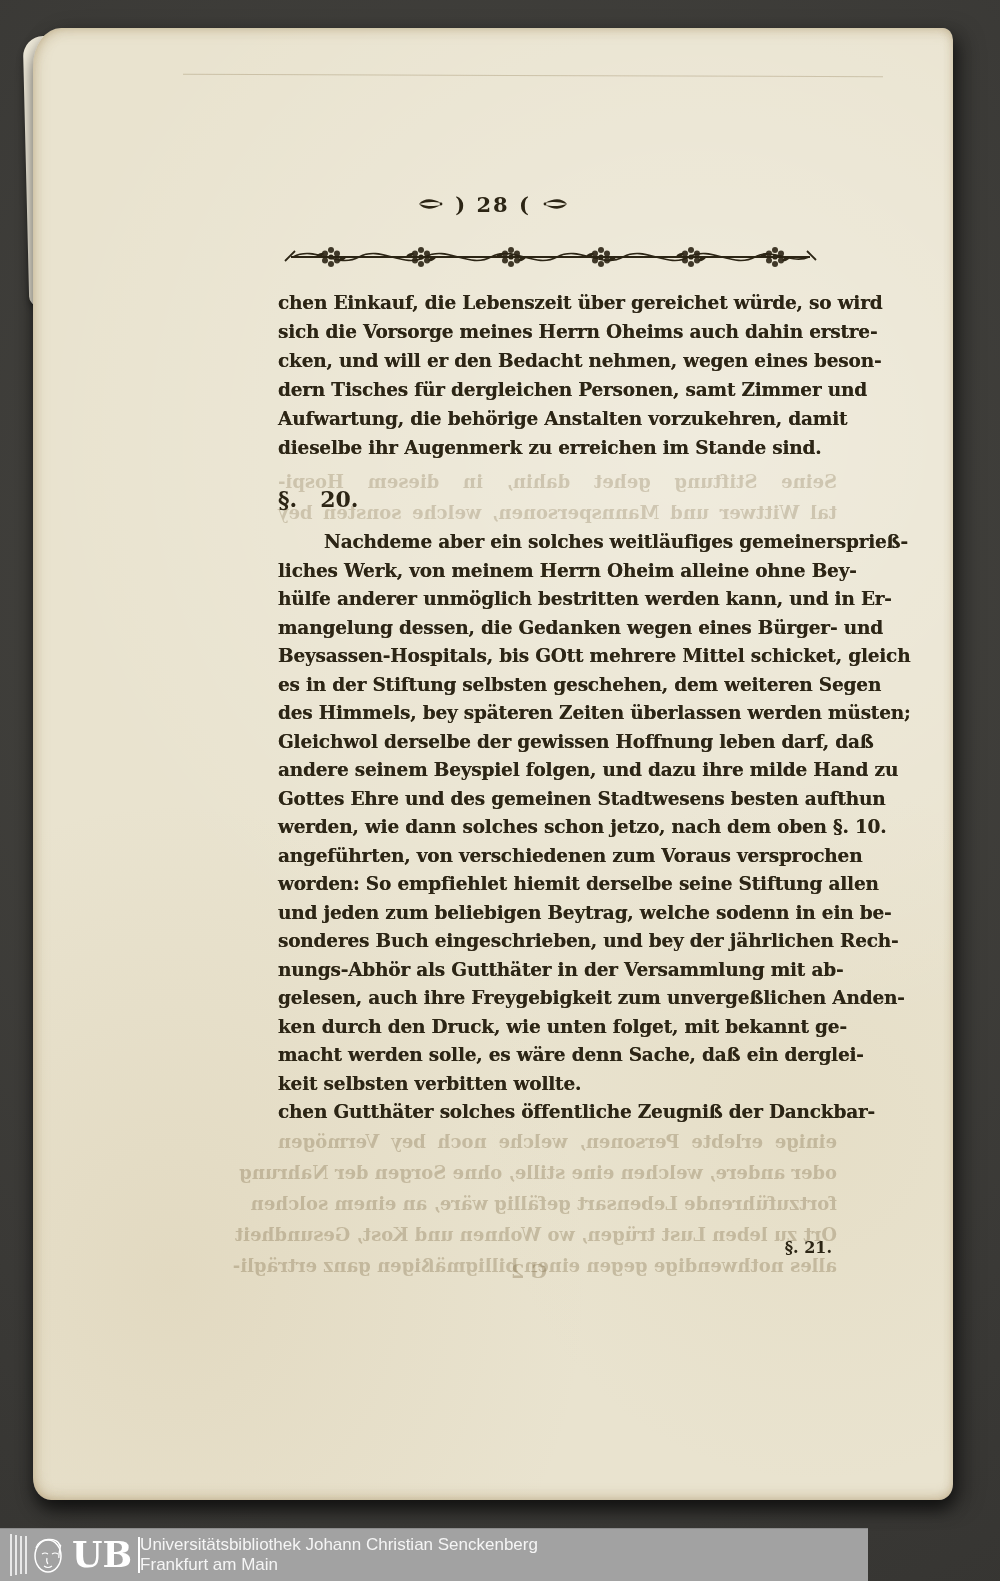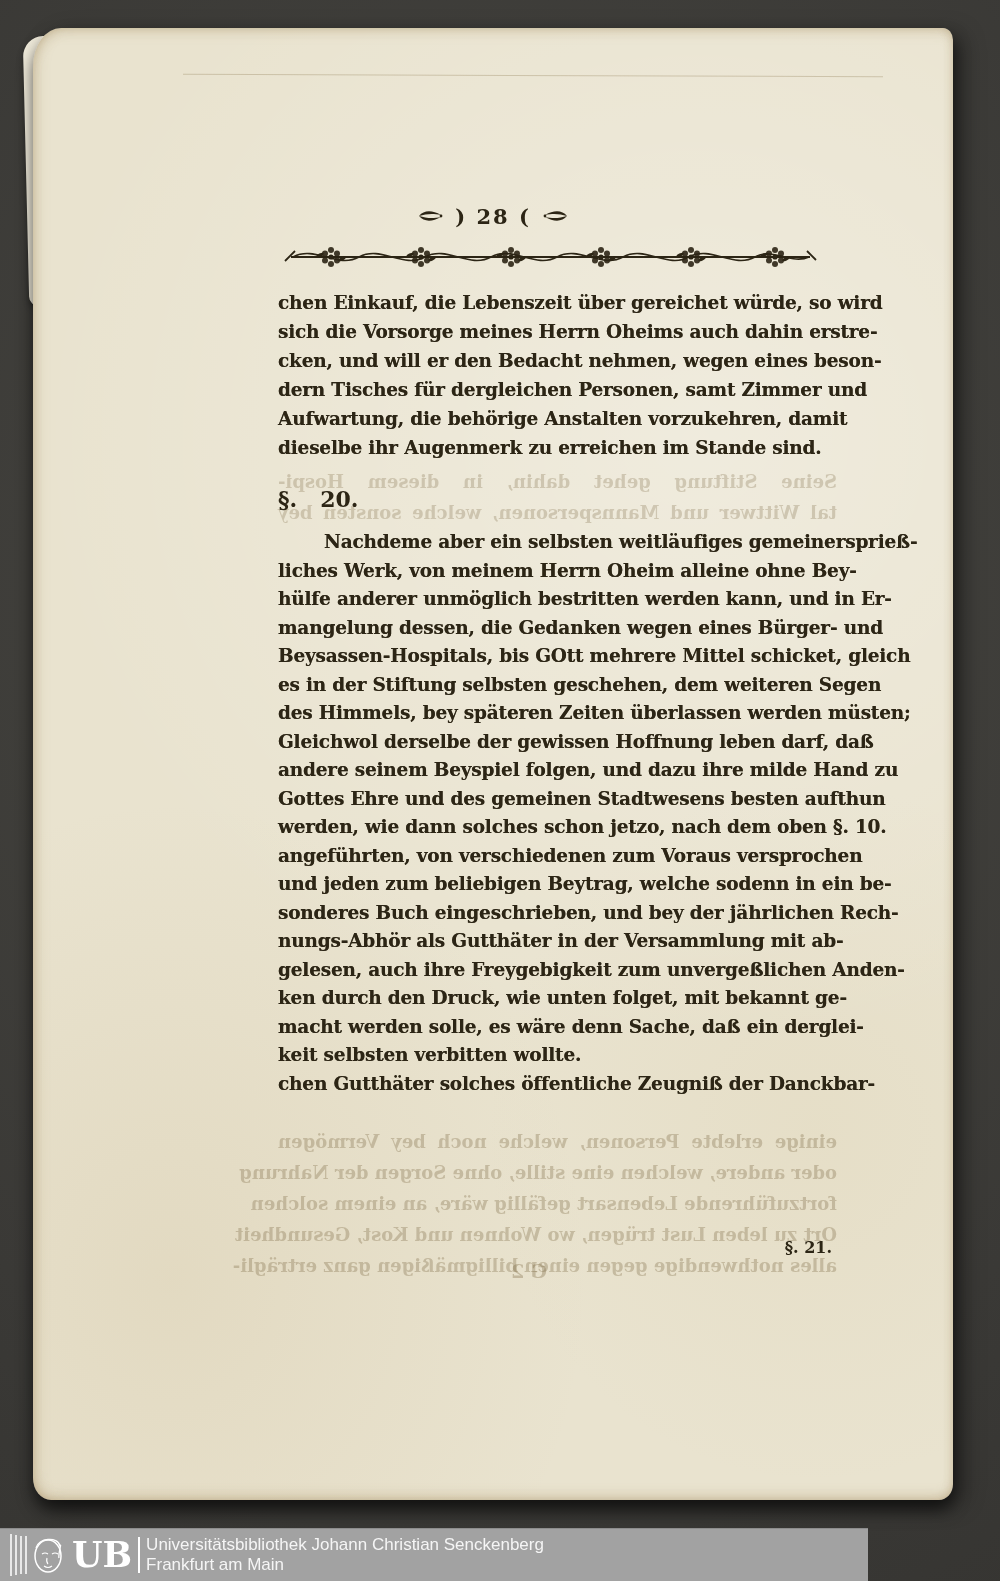--- a/index.html
+++ b/index.html
@@ -31,21 +31,21 @@
       0 10px 16px rgba(0,0,0,.55),
       10px 6px 22px rgba(0,0,0,.35);
   }
   .crease{
     position:absolute;left:150px;top:47px;width:700px;height:1px;
     background:rgba(140,120,80,.32);transform:rotate(.2deg);
   }
   
   .ink{color:#2c2515;}
   .pageno-row{
-    position:absolute;left:0;right:0;top:172px;height:32px;
+    position:absolute;left:0;right:0;top:160px;height:32px;
     display:flex;align-items:center;justify-content:center;gap:12px;
     font-size:21px;font-weight:bold;letter-spacing:2px;
   }
   .ornament-band{position:absolute;left:250px;top:213px;width:535px;height:32px;}
   .textblock{
     position:absolute;left:245px;width:559px;
     font-weight:bold;font-size:18.5px;letter-spacing:-0.2px;
     text-shadow:0 0 .4px rgba(44,37,21,.7);
   }
   .para1{top:260px;line-height:29px;}
@@ -85,21 +85,21 @@
   .footer-logo{
     display:flex;align-items:center;height:46px;margin-left:8px;flex:0 0 auto;
   }
   .logo-art{display:block;}
   .logo-ub{
     font-family:"DejaVu Serif", serif;font-weight:bold;
     font-size:35px;line-height:44px;color:#ffffff;margin-left:2px;
   }
   .logo-divider{width:2px;height:36px;background:#ffffff;margin-left:6px;}
   .footer-text{
-    margin-left:6px;color:#f5f5f5;
+    margin-left:0;color:#f5f5f5;
     font-family:"Liberation Sans", sans-serif;font-size:17px;line-height:20px;
   }
 </style>
 </head>
 <body>
 
 <div class="stage">
 
   <div class="under-sheet"></div>
 
@@ -153,32 +153,33 @@
       </div>
 
     <div class="ghost-group ghost-upper">
         <div class="line">Seine Stiftung gehet dahin, in diesem Hospi-</div>
         <div class="line">tal Wittwer und Mannspersonen, welche sonsten bey</div>
       </div>
 
     <div class="section-heading ink">§.   20.</div>
 
     <div class="textblock para2 ink">
-        <div class="line indent">Nachdeme aber ein selbsten weitläufiges gemeinersprieß-</div>
+        <div class="line indent">Nachdeme aber ein solches weitläufiges gemeinersprieß-</div>
         <div class="line">liches Werk, von meinem Herrn Oheim alleine ohne Bey-</div>
         <div class="line">hülfe anderer unmöglich bestritten werden kann, und in Er-</div>
         <div class="line">mangelung dessen, die Gedanken wegen eines Bürger- und</div>
         <div class="line">Beysassen-Hospitals, bis GOtt mehrere Mittel schicket, gleich</div>
         <div class="line">es in der Stiftung selbsten geschehen, dem weiteren Segen</div>
         <div class="line">des Himmels, bey späteren Zeiten überlassen werden müsten;</div>
         <div class="line">Gleichwol derselbe der gewissen Hoffnung leben darf, daß</div>
         <div class="line">andere seinem Beyspiel folgen, und dazu ihre milde Hand zu</div>
         <div class="line">Gottes Ehre und des gemeinen Stadtwesens besten aufthun</div>
         <div class="line">werden, wie dann solches schon jetzo, nach dem oben §. 10.</div>
         <div class="line">angeführten, von verschiedenen zum Voraus versprochen</div>
+        <div class="line">worden: So empfiehlet hiemit derselbe seine Stiftung allen</div>
         <div class="line">und jeden zum beliebigen Beytrag, welche sodenn in ein be-</div>
         <div class="line">sonderes Buch eingeschrieben, und bey der jährlichen Rech-</div>
         <div class="line">nungs-Abhör als Gutthäter in der Versammlung mit ab-</div>
         <div class="line">gelesen, auch ihre Freygebigkeit zum unvergeßlichen Anden-</div>
         <div class="line">ken durch den Druck, wie unten folget, mit bekannt ge-</div>
         <div class="line">macht werden solle, es wäre denn Sache, daß ein derglei-</div>
         <div class="line last">keit selbsten verbitten wollte.</div>
         <div class="line">chen Gutthäter solches öffentliche Zeugniß der Danckbar-</div>
       </div>
 

